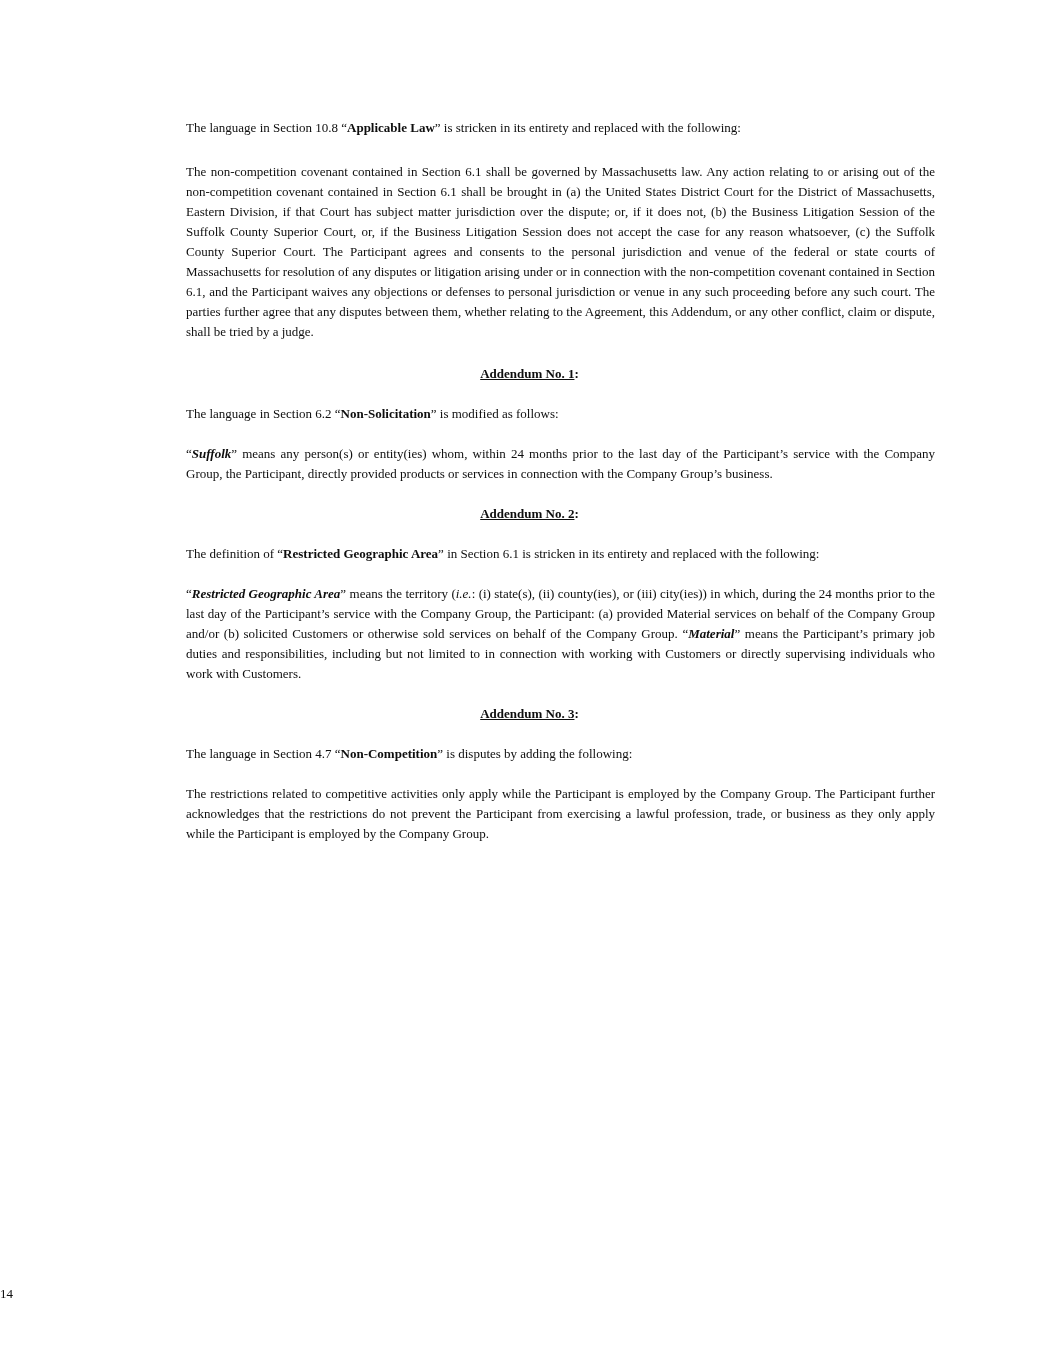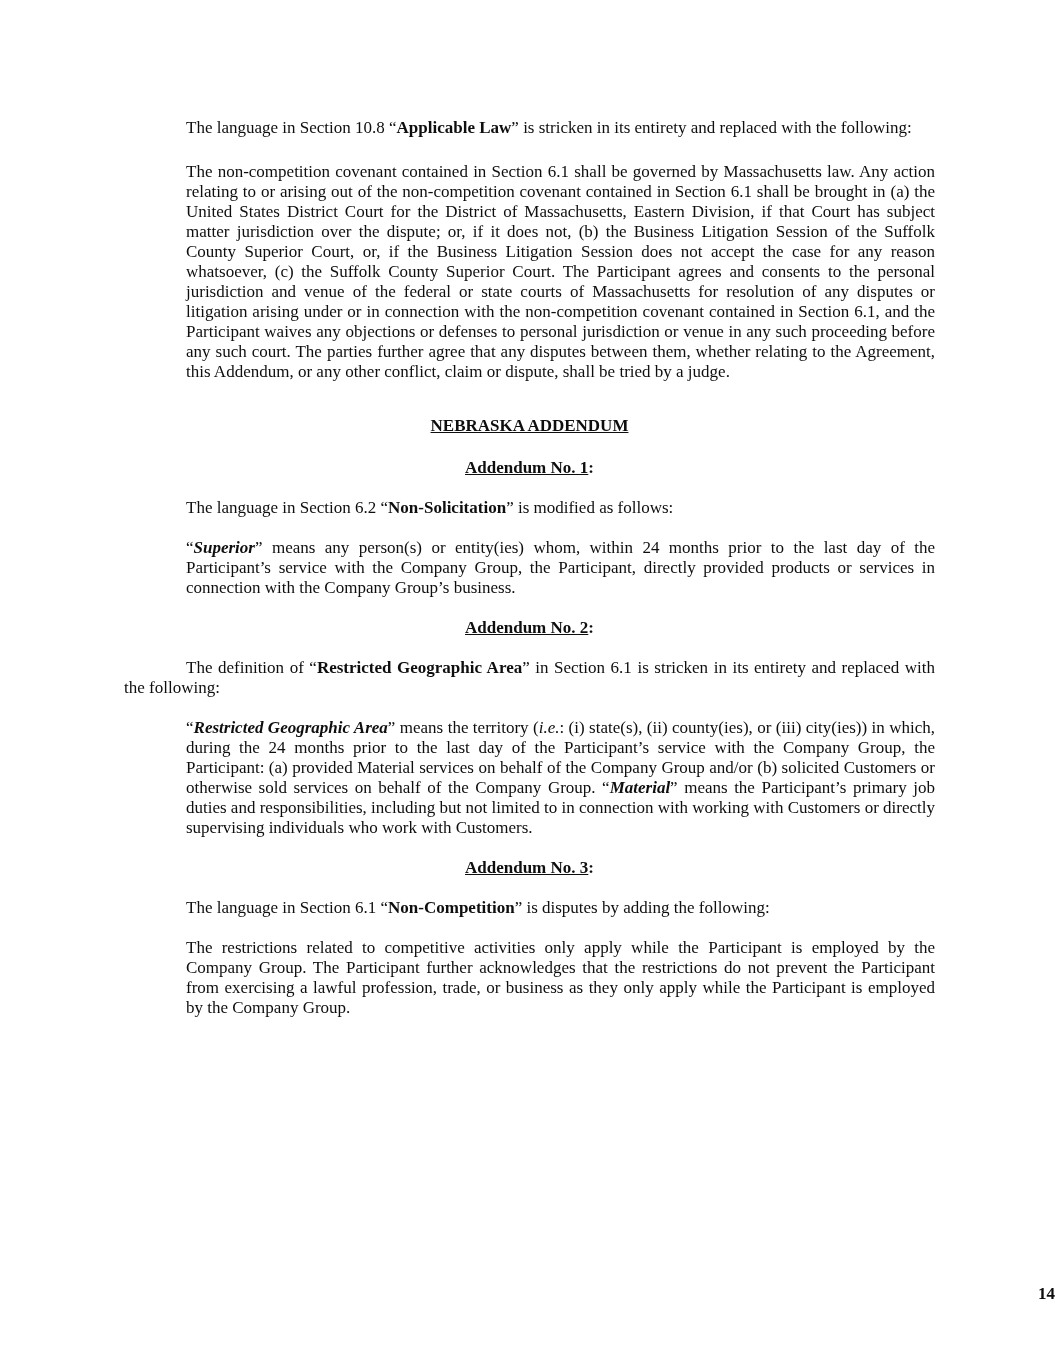--- a/index.html
+++ b/index.html
@@ -3,21 +3,21 @@
 <meta charset="utf-8">
 <style>
   * { margin: 0; padding: 0; box-sizing: border-box; }
   html, body { background: #ffffff; }
   .page {
     width: 1055px;
     height: 1365px;
     background: #ffffff;
     color: #0e0e0e;
     font-family: "Liberation Serif", serif;
-    font-size: 17px;
+    font-size: 13px;
     line-height: 20px;
     padding: 118px 120px 0 124px;
     position: relative;
     overflow: hidden;
   }
   p { text-align: justify; }
   .b { font-weight: bold; }
   .i { font-style: italic; }
   .u { text-decoration: underline; }
   .p-indent { text-indent: 62px; }           
@@ -25,51 +25,49 @@
   .mt { margin-top: 20px; }                  
   .heading-108 { margin-left: 62px; margin-top: 30px; font-weight: bold; text-align: left; }
   .heading-108 .num { display: inline-block; width: 62px; }
   .center-heading { text-align: center; font-weight: bold; margin-top: 34px; }
   .addendum-label { font-weight: bold; text-align: center; }
   .page-number {
     position: absolute;
     top: 1284px;
     left: 0;
     width: 100%;
-    text-align: right;
-    font-weight: bold;
+    text-align: left;
   }
 </style>
 </head>
 <body>
 
 <div class="page">
 
   <p class="p-indent"><span>The language in Section 10.8 “</span><span class="b">Applicable Law</span><span>” is stricken in its entirety and replaced with the following:</span></p>
 
 
   <p class="mt blockquote" style="margin-top:24px"><span>The non-competition covenant contained in Section 6.1 shall be governed by Massachusetts law. Any action relating to or arising out of the non-competition covenant contained in Section 6.1 shall be brought in (a) the United States District Court for the District of Massachusetts, Eastern Division, if that Court has subject matter jurisdiction over the dispute; or, if it does not, (b) the Business Litigation Session of the Suffolk County Superior Court, or, if the Business Litigation Session does not accept the case for any reason whatsoever, (c) the Suffolk County Superior Court. The Participant agrees and consents to the personal jurisdiction and venue of the federal or state courts of Massachusetts for resolution of any disputes or litigation arising under or in connection with the non-competition covenant contained in Section 6.1, and the Participant waives any objections or defenses to personal jurisdiction or venue in any such proceeding before any such court. The parties further agree that any disputes between them, whether relating to the Agreement, this Addendum, or any other conflict, claim or dispute, shall be tried by a judge.</span></p>
 
-  <p class="center-heading"><span class="u">NEBRASKA ADDENDUM</span></p>
 
   <section>
     <p class="mt addendum-label" style="margin-top:22px"><span class="u">Addendum No. 1</span><span>:</span></p>
     <p class="mt p-indent"><span>The language in Section 6.2 “</span><span class="b">Non-Solicitation</span><span>” is modified as follows:</span></p>
-    <p class="mt blockquote"><span>“</span><span class="b i">Superior</span><span>” means any person(s) or entity(ies) whom, within 24 months prior to the last day of the Participant’s service with the Company Group, the Participant, directly provided products or services in connection with the Company Group’s business.</span></p>
+    <p class="mt blockquote"><span>“</span><span class="b i">Suffolk</span><span>” means any person(s) or entity(ies) whom, within 24 months prior to the last day of the Participant’s service with the Company Group, the Participant, directly provided products or services in connection with the Company Group’s business.</span></p>
   </section>
 
   <section>
     <p class="mt addendum-label"><span class="u">Addendum No. 2</span><span>:</span></p>
     <p class="mt p-indent"><span>The definition of “</span><span class="b">Restricted Geographic Area</span><span>” in Section 6.1 is stricken in its entirety and replaced with the following:</span></p>
     <p class="mt blockquote"><span>“</span><span class="b i">Restricted Geographic Area</span><span>” means the territory (</span><span class="i">i.e.</span><span>: (i) state(s), (ii) county(ies), or (iii) city(ies)) in which, during the 24 months prior to the last day of the Participant’s service with the Company Group, the Participant: (a) provided Material services on behalf of the Company Group and/or (b) solicited Customers or otherwise sold services on behalf of the Company Group. “</span><span class="b i">Material</span><span>” means the Participant’s primary job duties and responsibilities, including but not limited to in connection with working with Customers or directly supervising individuals who work with Customers.</span></p>
   </section>
 
   <section>
     <p class="mt addendum-label"><span class="u">Addendum No. 3</span><span>:</span></p>
-    <p class="mt p-indent"><span>The language in Section 6.1 “</span><span class="b">Non-Competition</span><span>” is disputes by adding the following:</span></p>
+    <p class="mt p-indent"><span>The language in Section 4.7 “</span><span class="b">Non-Competition</span><span>” is disputes by adding the following:</span></p>
     <p class="mt blockquote"><span>The restrictions related to competitive activities only apply while the Participant is employed by the Company Group. The Participant further acknowledges that the restrictions do not prevent the Participant from exercising a lawful profession, trade, or business as they only apply while the Participant is employed by the Company Group.</span></p>
   </section>
 
   <section>
   </section>
 
   <div class="page-number">14</div>
 
 </div>
 

